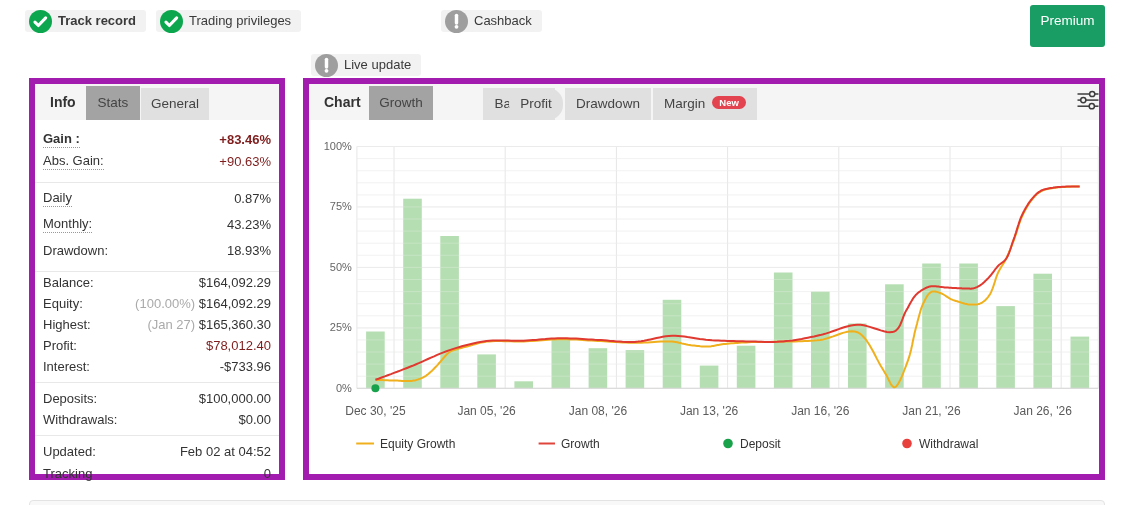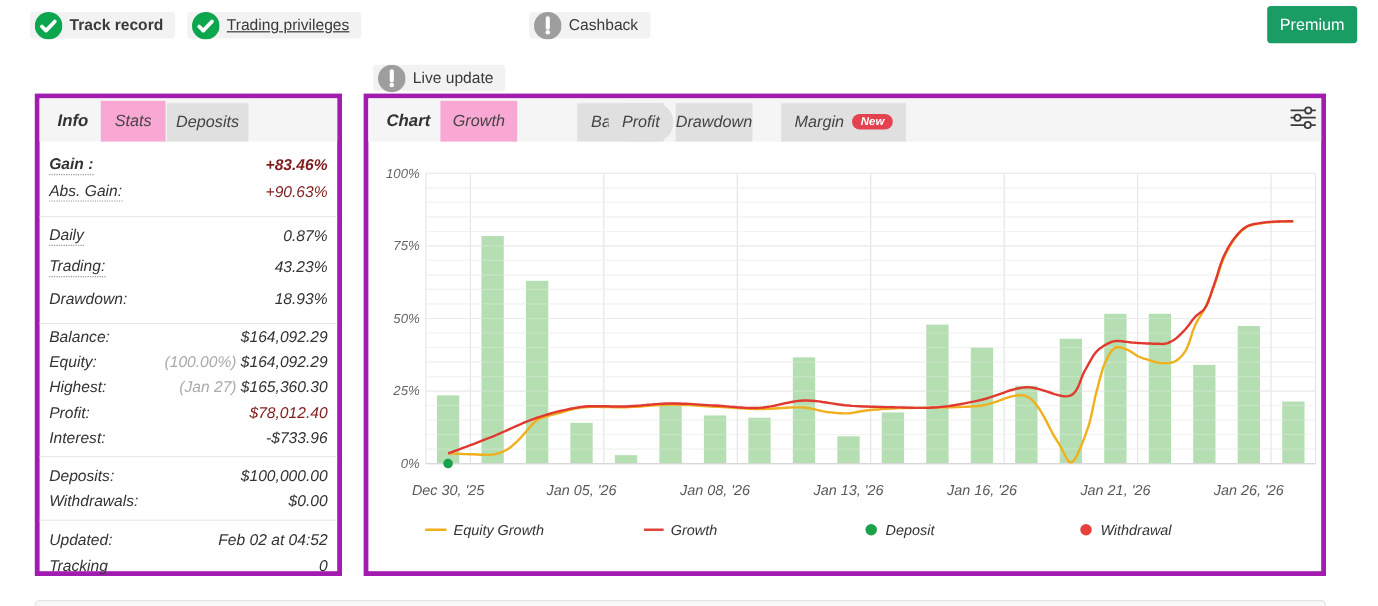--- a/index.html
+++ b/index.html
@@ -1,81 +1,81 @@
 <!DOCTYPE html>
 <html><head>
 <meta charset="utf-8">
 <style>
 * { margin:0; padding:0; box-sizing:border-box; }
 html,body { width:1148px; height:505px; background:#fff; font-family:"Liberation Sans", sans-serif; overflow:hidden; position:relative; }
 .badge { position:absolute; top:10px; height:22px; background:#f2f2f2; border-radius:3px; color:#3a3a3a; font-size:13px; line-height:22px; padding:0 10px 0 33px; white-space:nowrap; }
 .badge svg { position:absolute; left:4px; top:-0.5px; }
-.premium { position:absolute; left:1056px; top:5px; width:75px; height:31px; background:#199d64; color:#fff; font-size:13.5px; text-align:center; line-height:31px; border-radius:3px; }
-.panel { position:absolute; top:78px; background:#fff; border:4px solid #a21caf;font-style:italic; }
+.premium { position:absolute; left:1030px; top:5px; width:75px; height:42px; background:#199d64; color:#fff; font-size:13.5px; text-align:center; line-height:31px; border-radius:3px; }
+.panel { position:absolute; top:78px; background:#fff; border:6px solid #a21caf; }
 #left { left:29px; width:256px; height:402px; }
 #right { left:303px; width:802px; height:402px; }
 .phead { position:absolute; left:0; top:0; right:0; height:36px; background:#f5f5f5; }
 .ptitle { position:absolute; top:0; height:36px; line-height:36px; font-weight:bold; font-size:14px; color:#333; }
 .tab { position:absolute; top:4px; height:32px; line-height:32px; text-align:center; font-size:13.5px; color:#444; background:#e0e0e0; }
-.tab.active { background:#f9a8d4; top:2px; height:34px; line-height:33px; }
+.tab.active { background:#a3a3a3; top:2px; height:34px; line-height:33px; }
 .row { position:absolute; left:8px; right:8px; height:16px; margin-top:-8px; font-size:13px; color:#333; display:flex; justify-content:space-between; align-items:center; }
 .lab.dotted { border-bottom:1px dotted #999; padding-bottom:1px; }
 .val { text-align:right; }
 .green { color:#7f1d1d; }
 .gray { color:#aaa; }
 .sep { position:absolute; left:0; right:0; height:1px; background:#e8e8e8; }
 .newpill { display:inline-block; background:#e2434e; color:#fff; font-size:9.5px; font-weight:bold; line-height:13px; height:13px; border-radius:7px; padding:0 7px; margin-left:7px; vertical-align:2.5px; }
 #chartwrap { position:absolute; left:0; top:36px; }
 .leg { font-size:12px; fill:#333; }
 #bottomstrip { position:absolute; left:29px; top:500px; width:1076px; height:30px; background:#f8f8f8; border:1px solid #e3e3e3; border-radius:4px 4px 0 0; }
 #sliders { position:absolute; left:768px; top:6px; }
 </style>
 </head>
 <body>
 <div class="badge" style="left:25px;font-weight:bold;"><svg width="23" height="23" viewBox="0 0 24 24">
       <circle cx="12" cy="12" r="12" fill="#0ca64e"></circle>
       <path d="M6.2 12.6l3.6 3.6 7.6-8" stroke="#fff" stroke-width="3.2" fill="none" stroke-linecap="round" stroke-linejoin="round"></path>
     </svg>Track record</div>
-<div class="badge" style="left:156px;text-decoration:underline;"><svg width="23" height="23" viewBox="0 0 24 24">
+<div class="badge" style="left:156px;"><svg width="23" height="23" viewBox="0 0 24 24">
       <circle cx="12" cy="12" r="12" fill="#0ca64e"></circle>
       <path d="M6.2 12.6l3.6 3.6 7.6-8" stroke="#fff" stroke-width="3.2" fill="none" stroke-linecap="round" stroke-linejoin="round"></path>
     </svg>Trading privileges</div>
 <div class="badge" style="left:311px;margin-top:44px;"><svg width="23" height="23" viewBox="0 0 24 24">
       <circle cx="12" cy="12" r="12" fill="#9e9e9e"></circle>
       <path d="M12 5.6v8" stroke="#fff" stroke-width="3.6" stroke-linecap="round"></path>
       <circle cx="12" cy="17.6" r="2" fill="#fff"></circle>
     </svg>Live update</div>
 <div class="badge" style="left:441px;"><svg width="23" height="23" viewBox="0 0 24 24">
       <circle cx="12" cy="12" r="12" fill="#9e9e9e"></circle>
       <path d="M12 5.6v8" stroke="#fff" stroke-width="3.6" stroke-linecap="round"></path>
       <circle cx="12" cy="17.6" r="2" fill="#fff"></circle>
     </svg>Cashback</div>
 <div class="premium">Premium</div>
 
 <div class="panel" id="left">
   <div class="phead">
     <div class="ptitle" style="left:15px;">Info</div>
     <div class="tab active" style="left:51px; width:54px;">Stats</div>
-    <div class="tab" style="left:106px; width:68px;">Deposits</div>
+    <div class="tab" style="left:106px; width:68px;">General</div>
   </div>
   <div class="row" style="top:55px;">
       <span class="lab dotted" style="font-weight:bold;">Gain :</span>
       <span class="val green" style="font-weight:bold;">+83.46%</span>
     </div>
 <div class="row" style="top:77px;">
       <span class="lab dotted" style="">Abs. Gain:</span>
       <span class="val green" style="">+90.63%</span>
     </div>
 <div class="sep" style="top:98px;"></div>
 <div class="row" style="top:114.5px;">
       <span class="lab dotted" style="">Daily</span>
       <span class="val " style="">0.87%</span>
     </div>
 <div class="row" style="top:140.5px;">
-      <span class="lab dotted" style="">Trading:</span>
+      <span class="lab dotted" style="">Monthly:</span>
       <span class="val " style="">43.23%</span>
     </div>
 <div class="row" style="top:166px;">
       <span class="lab" style="">Drawdown:</span>
       <span class="val " style="">18.93%</span>
     </div>
 <div class="sep" style="top:186.5px;"></div>
 <div class="row" style="top:198.5px;">
       <span class="lab" style="">Balance:</span>
       <span class="val " style="">$164,092.29</span>
@@ -115,21 +115,21 @@
       <span class="val " style="">0</span>
     </div>
 </div>
 
 <div class="panel" id="right">
   <div class="phead">
     <div class="ptitle" style="left:15px;">Chart</div>
     <div class="tab active" style="left:60px; width:64px;">Growth</div>
     <div class="tab" style="left:126px; width:72px;margin-left:48px;">Balance</div>
     <div class="tab" style="left:200px; width:54px;border-radius:15px;">Profit</div>
-    <div class="tab" style="left:256px; width:64px;">Drawdown</div>
+    <div class="tab" style="left:256px; width:86px;">Drawdown</div>
     <div class="tab" style="left:344px; width:104px;">Margin<span class="newpill">New</span></div>
     <div id="sliders"><svg width="22" height="20" viewBox="0 0 22 20">
 <g stroke="#3c3c3c" stroke-width="1.5" fill="none">
 <line x1="0.5" y1="4" x2="21.5" y2="4"></line>
             <line x1="0.5" y1="10.1" x2="21.5" y2="10.1"></line>
             <line x1="0.5" y1="16.2" x2="21.5" y2="16.2"></line>
 <circle cx="15.2" cy="4" r="2.6" fill="#f5f5f5"></circle>
             <circle cx="6.3" cy="10.1" r="2.6" fill="#f5f5f5"></circle>
             <circle cx="14.8" cy="16.2" r="2.6" fill="#f5f5f5"></circle>
 </g>

